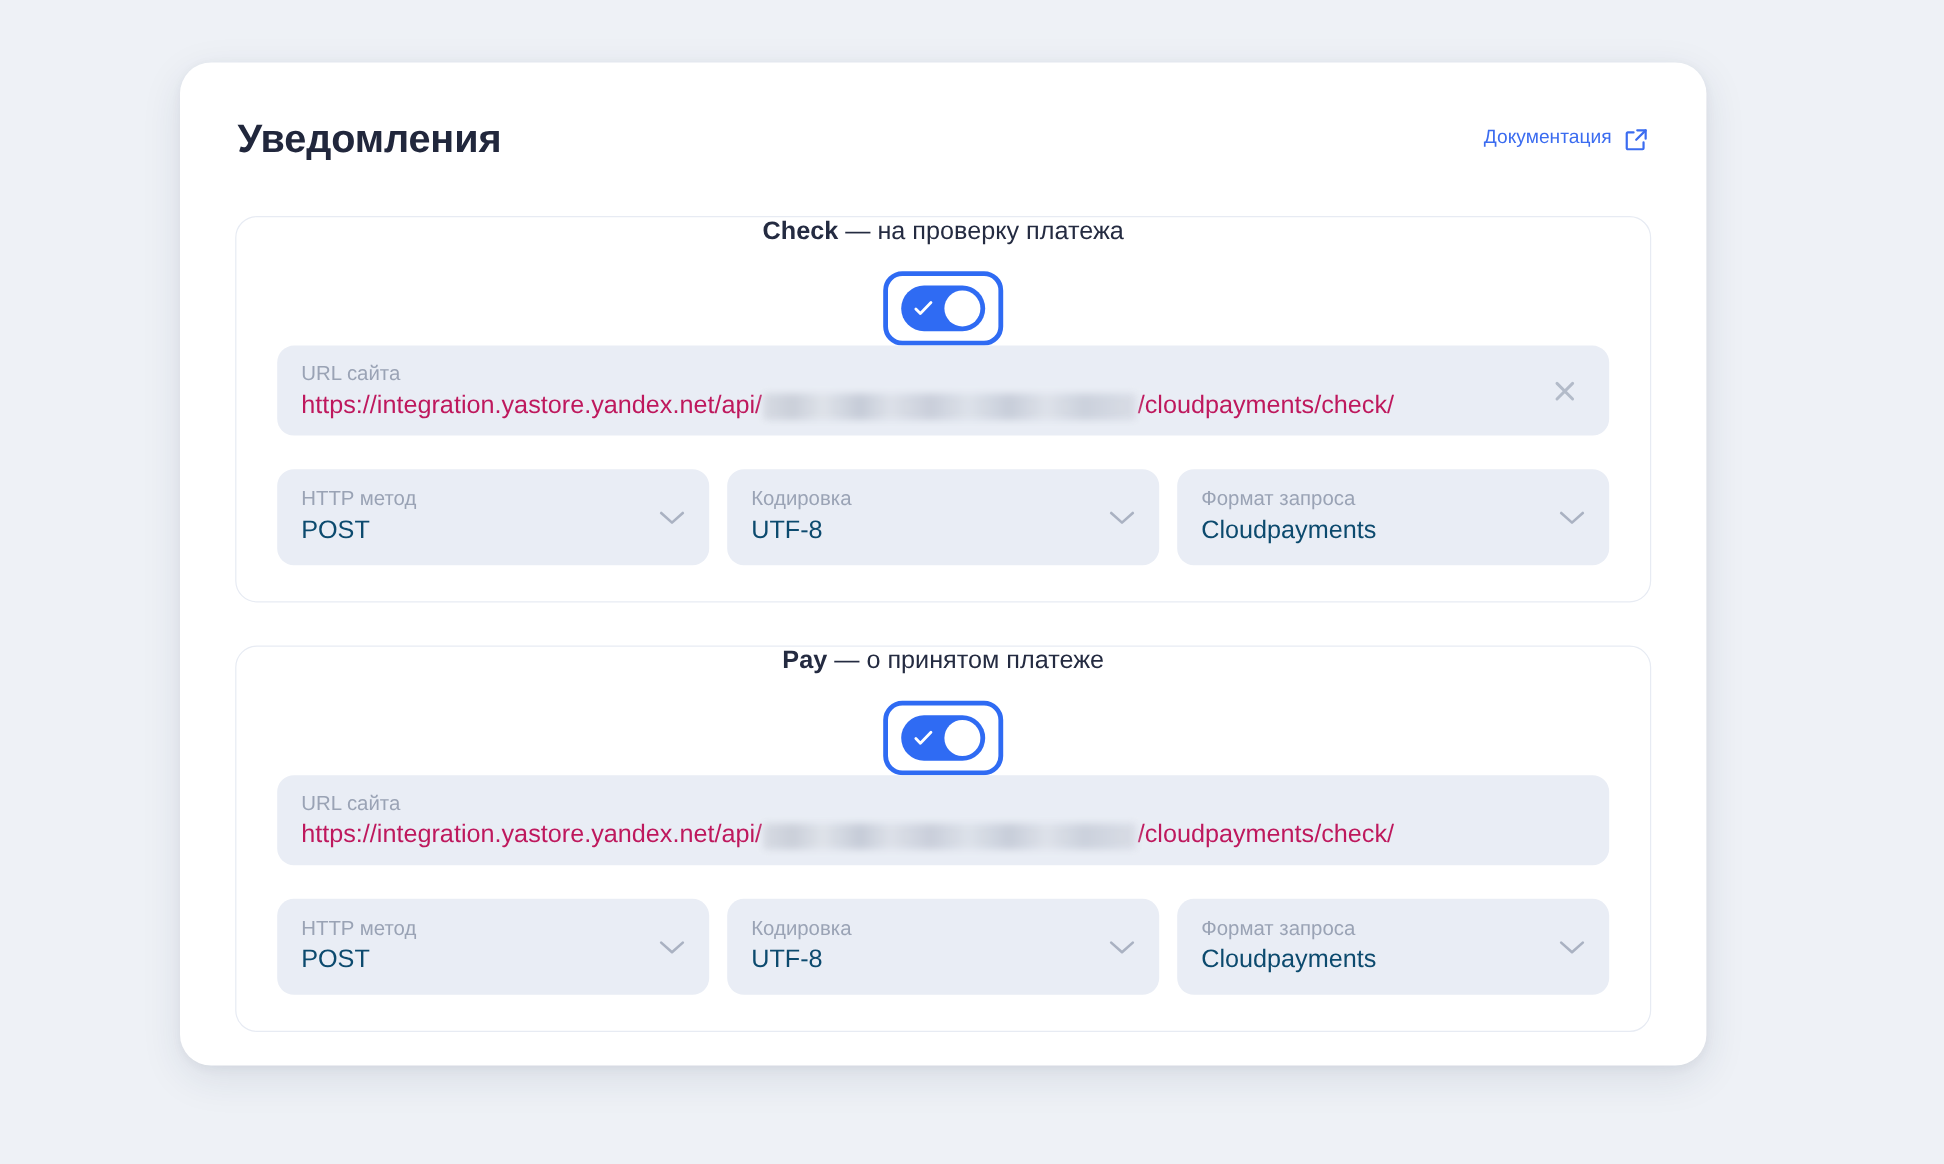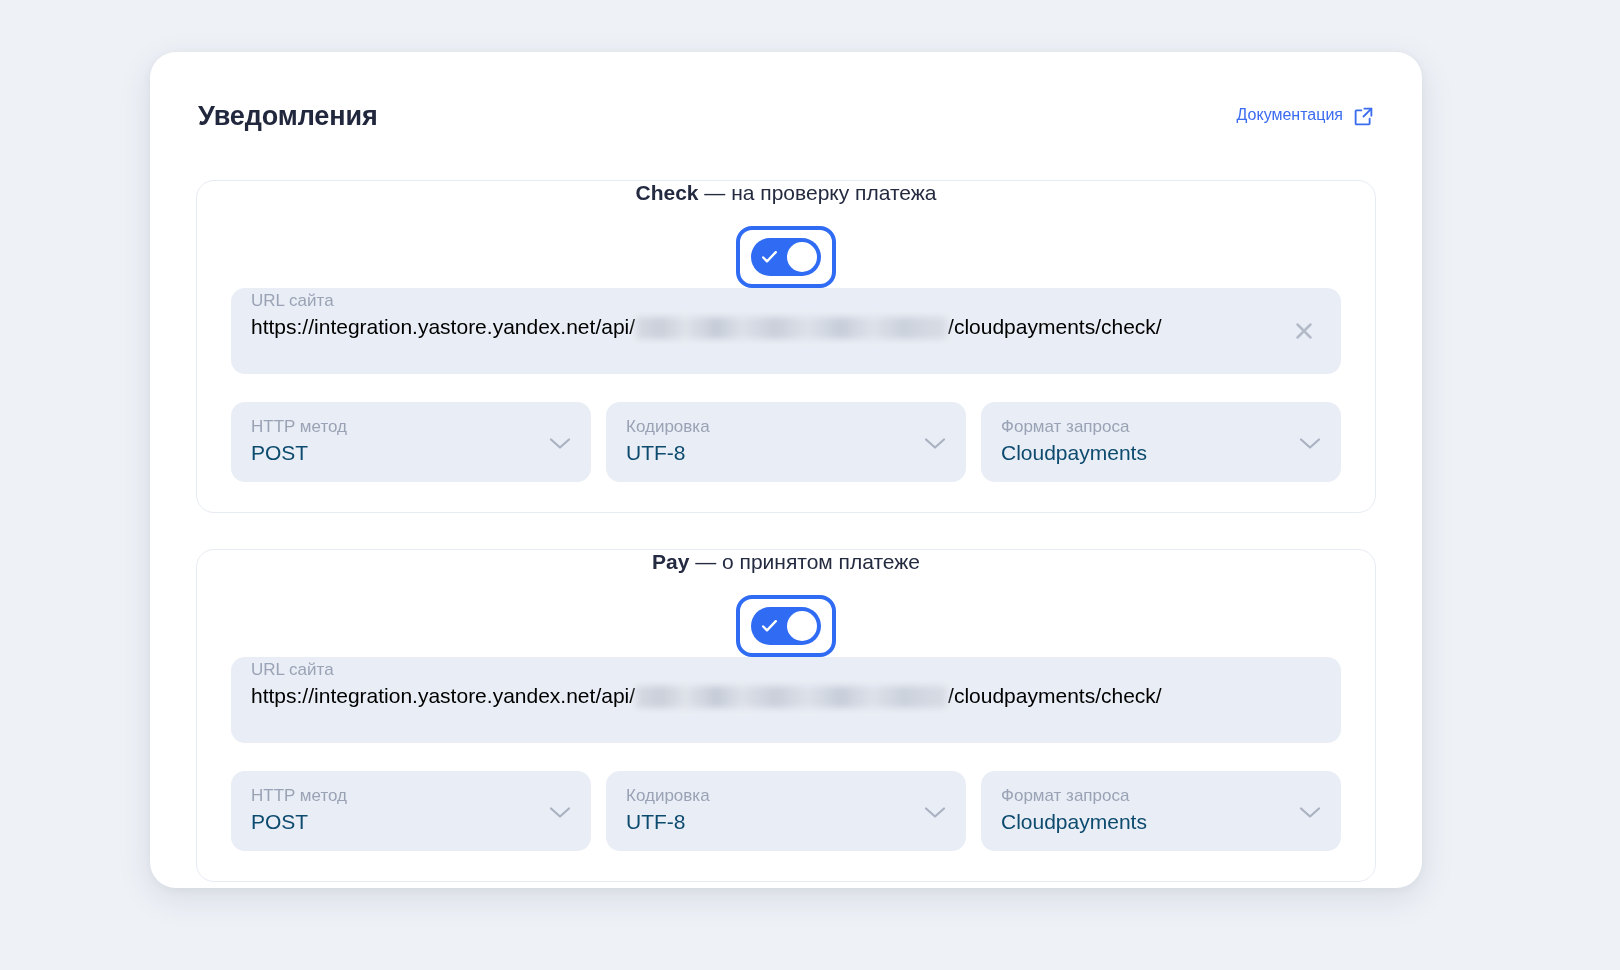--- a/index.html
+++ b/index.html
@@ -40,21 +40,21 @@
   
   .panel-header {
     display: flex;
     align-items: center;
     justify-content: space-between;
     height: 128px;
     padding: 0 2px;
     box-sizing: border-box;
   }
   .panel-title {
-    font-size: 27px;
+    font-size: 33px;
     font-weight: bold;
     color: #21273c;
     letter-spacing: -0.1px;
   }
   .doc-link {
     display: flex;
     gap: 10px;
     color: #3b6cf0;
     font-size: 16px;
     cursor: pointer;
@@ -127,34 +127,34 @@
     height: 30px;
     border-radius: 50%;
     background: #ffffff;
   }
 
   
   .url-field {
     position: relative;
     background: #e9edf5;
     border-radius: 14px;
-    height: 86px;
-    padding: 2px 24px 0 20px;
+    height: 75px;
+    padding: 13px 24px 0 20px;
     box-sizing: border-box;
   }
   .field-label {
     font-size: 17px;
     color: #9aa3b5;
     line-height: 22px;
   }
   .url-value {
     display: flex;
     align-items: center;
     font-size: 21px;
-    color: #000000;
+    color: #be185d;
     line-height: 30px;
     white-space: nowrap;
   }
   .redacted {
     display: inline-block;
     height: 22px;
     width: 311px;
     margin: 0 1px;
     border-radius: 2px;
     background: linear-gradient(90deg,

